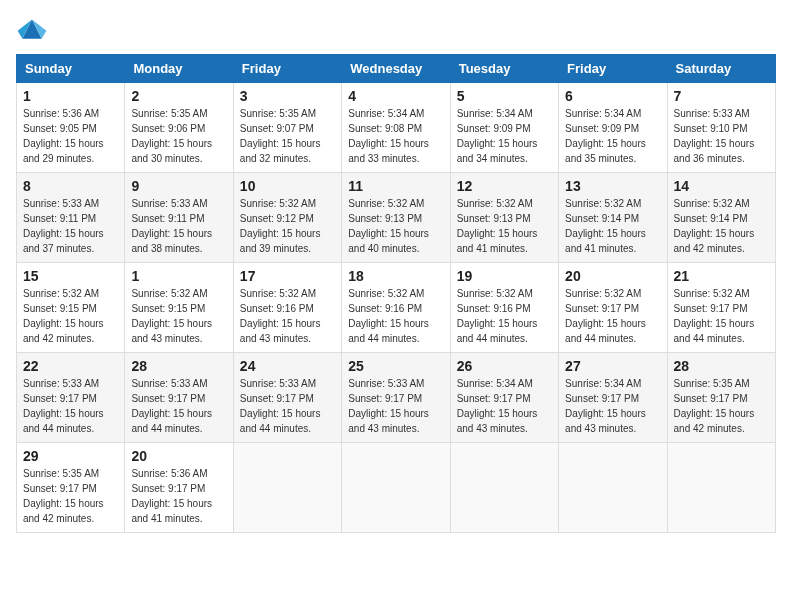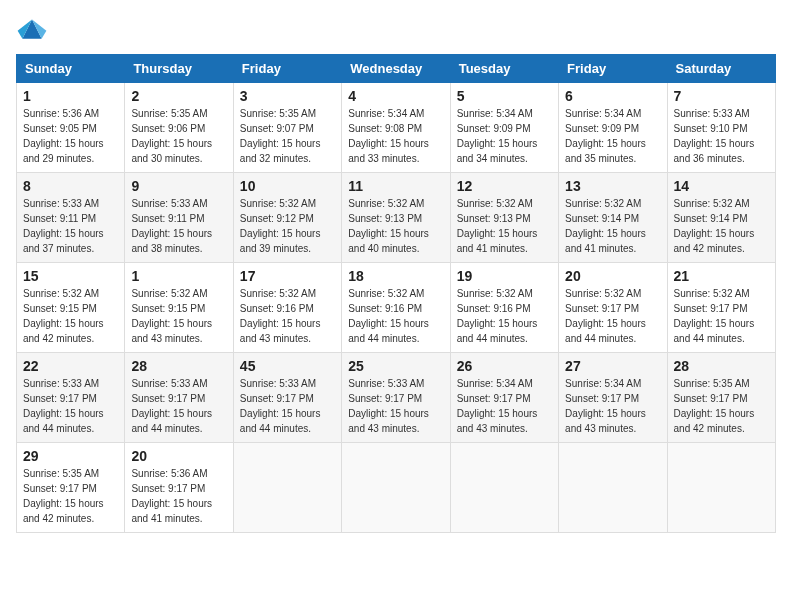--- a/index.html
+++ b/index.html
@@ -107,21 +107,21 @@
   <div class="title-area">
     <div class="calendar-title"></div>
     <div class="calendar-subtitle"></div>
   </div>
 </div>
 
 <table>
   <thead>
     <tr>
     <th>Sunday</th>
-        <th>Thursday</th>
+        <th>Monday</th>
         <th>Friday</th>
         <th>Wednesday</th>
         <th>Tuesday</th>
         <th>Friday</th>
         <th>Saturday</th>
       </tr>
   </thead>
   <tbody id="calendar-body">
   <tr>
         <td><span class="day-number">1</span><span class="day-info">Sunrise: 5:36 AM<br>Sunset: 9:05 PM<br>Daylight: 15 hours and 29 minutes.</span></td>
@@ -146,21 +146,21 @@
         <td><span class="day-number">1</span><span class="day-info">Sunrise: 5:32 AM<br>Sunset: 9:15 PM<br>Daylight: 15 hours and 43 minutes.</span></td>
         <td><span class="day-number">17</span><span class="day-info">Sunrise: 5:32 AM<br>Sunset: 9:16 PM<br>Daylight: 15 hours and 43 minutes.</span></td>
         <td><span class="day-number">18</span><span class="day-info">Sunrise: 5:32 AM<br>Sunset: 9:16 PM<br>Daylight: 15 hours and 44 minutes.</span></td>
         <td><span class="day-number">19</span><span class="day-info">Sunrise: 5:32 AM<br>Sunset: 9:16 PM<br>Daylight: 15 hours and 44 minutes.</span></td>
         <td><span class="day-number">20</span><span class="day-info">Sunrise: 5:32 AM<br>Sunset: 9:17 PM<br>Daylight: 15 hours and 44 minutes.</span></td>
         <td><span class="day-number">21</span><span class="day-info">Sunrise: 5:32 AM<br>Sunset: 9:17 PM<br>Daylight: 15 hours and 44 minutes.</span></td>
       </tr>
       <tr>
         <td><span class="day-number">22</span><span class="day-info">Sunrise: 5:33 AM<br>Sunset: 9:17 PM<br>Daylight: 15 hours and 44 minutes.</span></td>
         <td><span class="day-number">28</span><span class="day-info">Sunrise: 5:33 AM<br>Sunset: 9:17 PM<br>Daylight: 15 hours and 44 minutes.</span></td>
-        <td><span class="day-number">45</span><span class="day-info">Sunrise: 5:33 AM<br>Sunset: 9:17 PM<br>Daylight: 15 hours and 44 minutes.</span></td>
+        <td><span class="day-number">24</span><span class="day-info">Sunrise: 5:33 AM<br>Sunset: 9:17 PM<br>Daylight: 15 hours and 44 minutes.</span></td>
         <td><span class="day-number">25</span><span class="day-info">Sunrise: 5:33 AM<br>Sunset: 9:17 PM<br>Daylight: 15 hours and 43 minutes.</span></td>
         <td><span class="day-number">26</span><span class="day-info">Sunrise: 5:34 AM<br>Sunset: 9:17 PM<br>Daylight: 15 hours and 43 minutes.</span></td>
         <td><span class="day-number">27</span><span class="day-info">Sunrise: 5:34 AM<br>Sunset: 9:17 PM<br>Daylight: 15 hours and 43 minutes.</span></td>
         <td><span class="day-number">28</span><span class="day-info">Sunrise: 5:35 AM<br>Sunset: 9:17 PM<br>Daylight: 15 hours and 42 minutes.</span></td>
       </tr>
       <tr>
         <td><span class="day-number">29</span><span class="day-info">Sunrise: 5:35 AM<br>Sunset: 9:17 PM<br>Daylight: 15 hours and 42 minutes.</span></td>
         <td><span class="day-number">20</span><span class="day-info">Sunrise: 5:36 AM<br>Sunset: 9:17 PM<br>Daylight: 15 hours and 41 minutes.</span></td>
         <td class="empty"></td>
         <td class="empty"></td>

